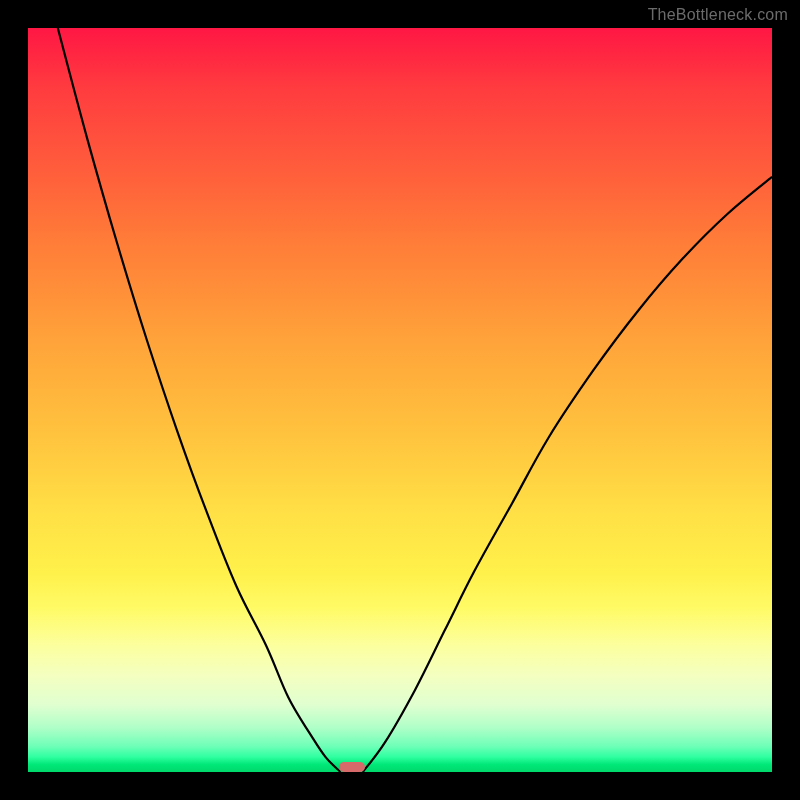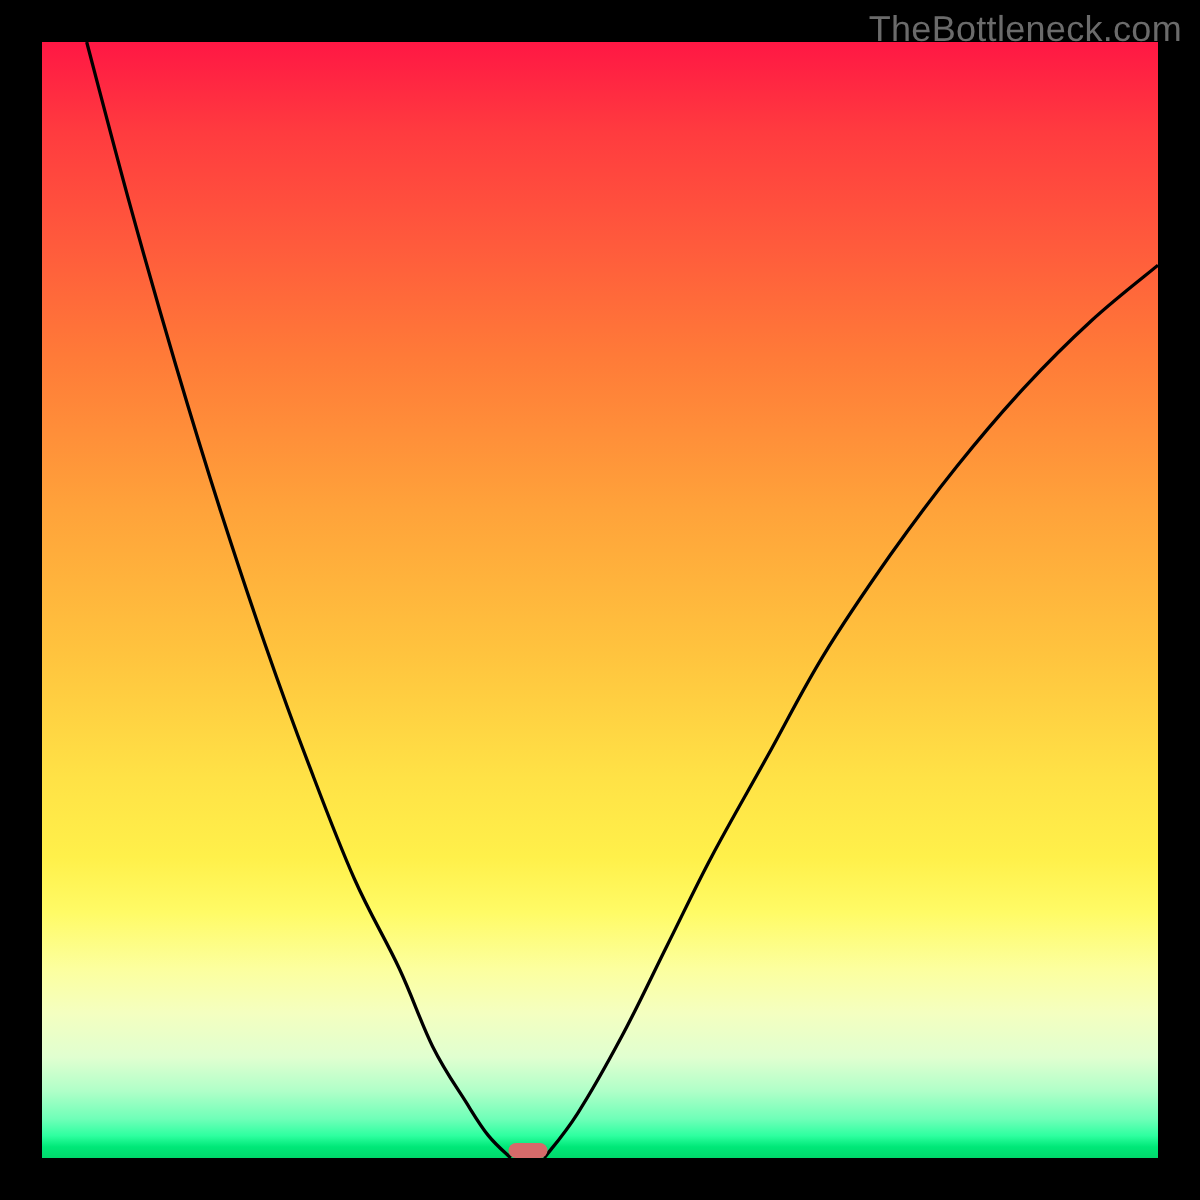--- a/index.html
+++ b/index.html
@@ -64,21 +64,21 @@
   .marker {
     position: absolute;
     background: #d66a6a;
     border-radius: 6px;
   }
   .watermark {
     position: absolute;
     top: 6px;
     right: 12px;
     color: #6b6b6b;
-    font-size: 24px;
+    font-size: 16px;
     font-weight: 500;
     letter-spacing: 0.2px;
   }
 </style>
 </head>
 <body>
 
 <div class="watermark">TheBottleneck.com</div>
 
 <div class="frame">

